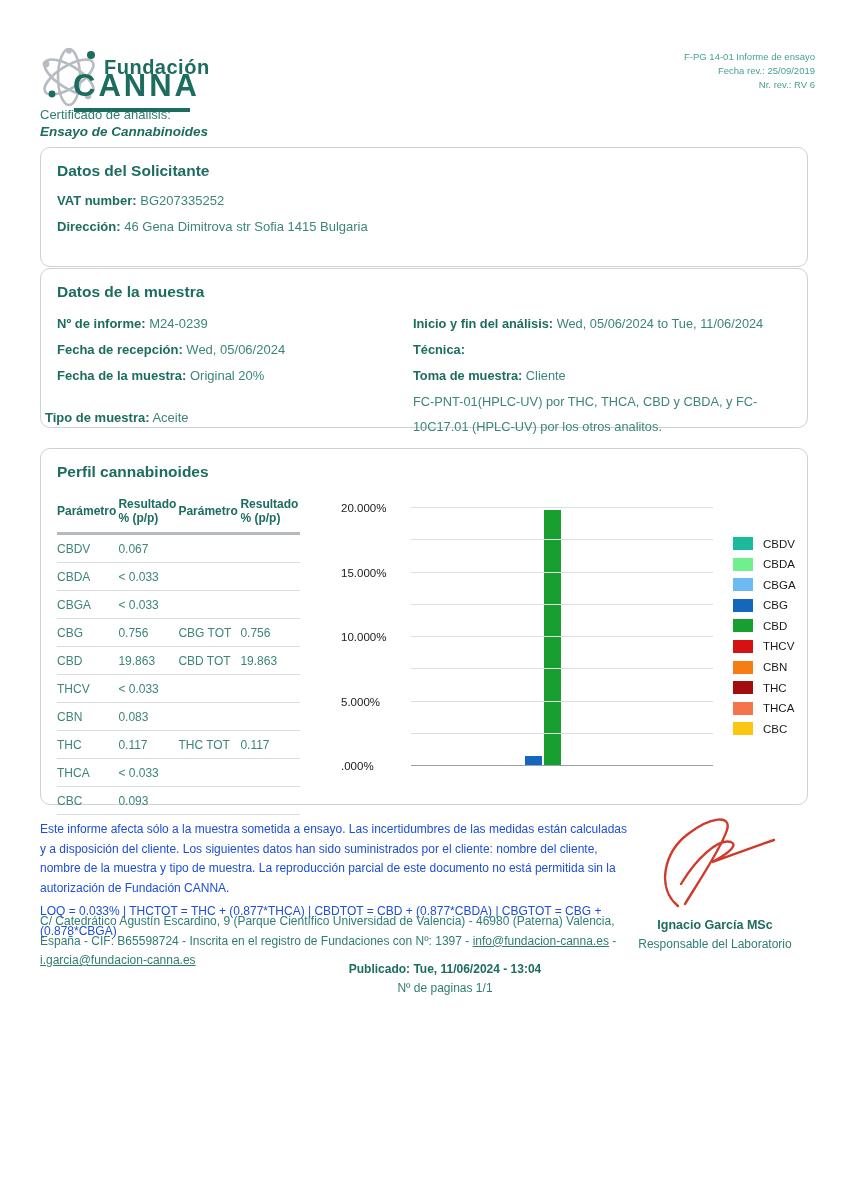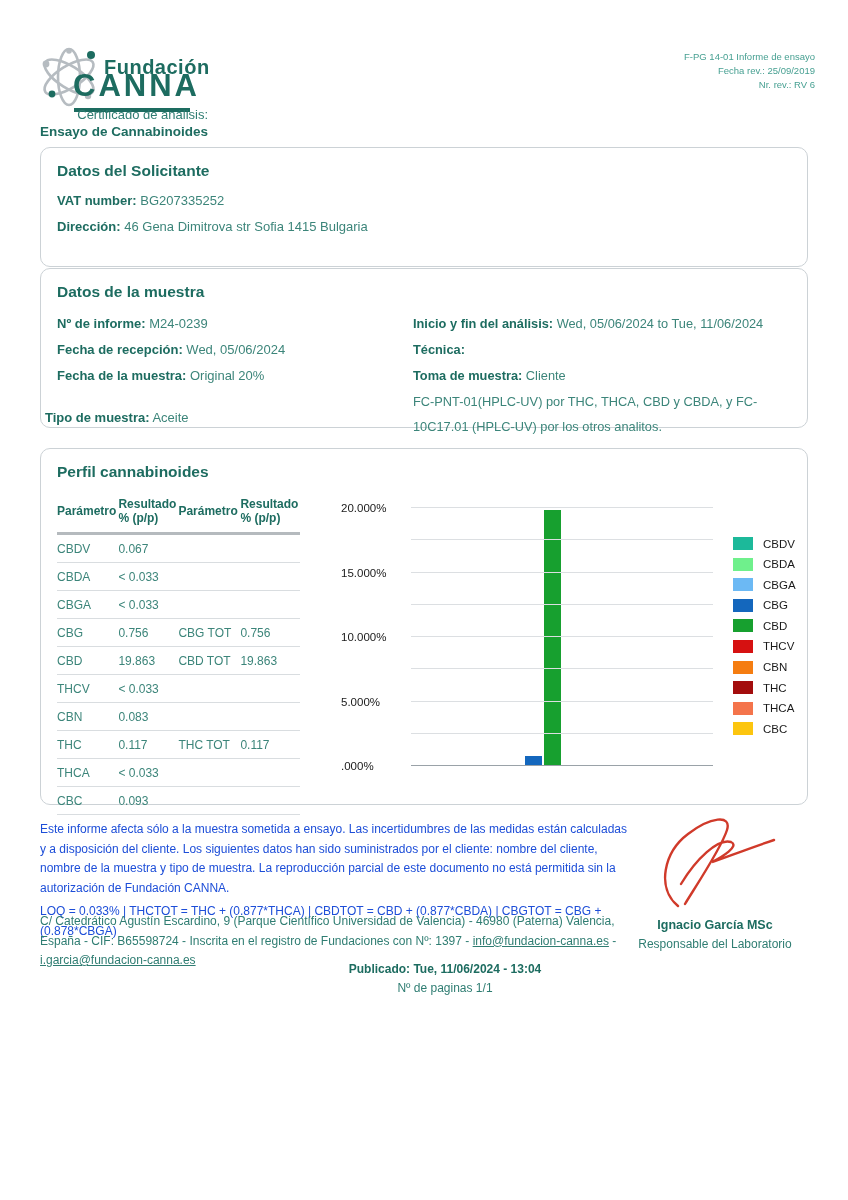--- a/index.html
+++ b/index.html
@@ -7,22 +7,22 @@
   body { font-family:"Liberation Sans", sans-serif; color:#2f7d72; }
   .page { position:relative; width:848px; height:1200px; background:#fff; overflow:hidden; }
 
   
   .logo { position:absolute; left:36px; top:40px; width:220px; height:80px; }
   .logo-atom { position:absolute; left:0; top:2px; }
   .brand-top { position:absolute; left:68px; top:16px; font-size:20px; font-weight:bold; color:#1d6c60; letter-spacing:0.5px; }
   .brand-main { position:absolute; left:37px; top:28px; font-size:31px; font-weight:bold; color:#1d6c60; letter-spacing:3px; }
   .brand-underline { position:absolute; left:38px; top:68px; width:116px; height:3.5px; background:#1d6c60; }
   .header-meta { position:absolute; right:33px; top:50px; text-align:right; font-size:9.5px; line-height:14px; color:#47a092; }
-  .cert { position:absolute; left:40px; top:106px; font-size:13px; line-height:17px; color:#2f7d72;text-align:right; }
-  .cert .b { font-weight:bold; color:#1d6c60; font-size:13.5px; }
+  .cert { position:absolute; left:40px; top:106px; font-size:13px; line-height:17px; color:#2f7d72; }
+  .cert .b { font-weight:bold; color:#1d6c60; font-size:13.5px;font-style:italic; }
 
   
   .box { position:absolute; left:40px; width:768px; border:1px solid #ccd2d6; border-radius:10px; background:#fff; }
   .box-title { font-size:15.5px; font-weight:bold; color:#1d6c60; }
   .box1 { top:147px; height:120px; padding:14px 16px; }
   .box2 { top:268px; height:160px; padding:14px 16px; }
   .box3 { top:448px; height:357px; padding:14px 16px; }
 
   .field { font-size:13px; line-height:26px; white-space:nowrap; }
   .field b { color:#1d6c60; }

